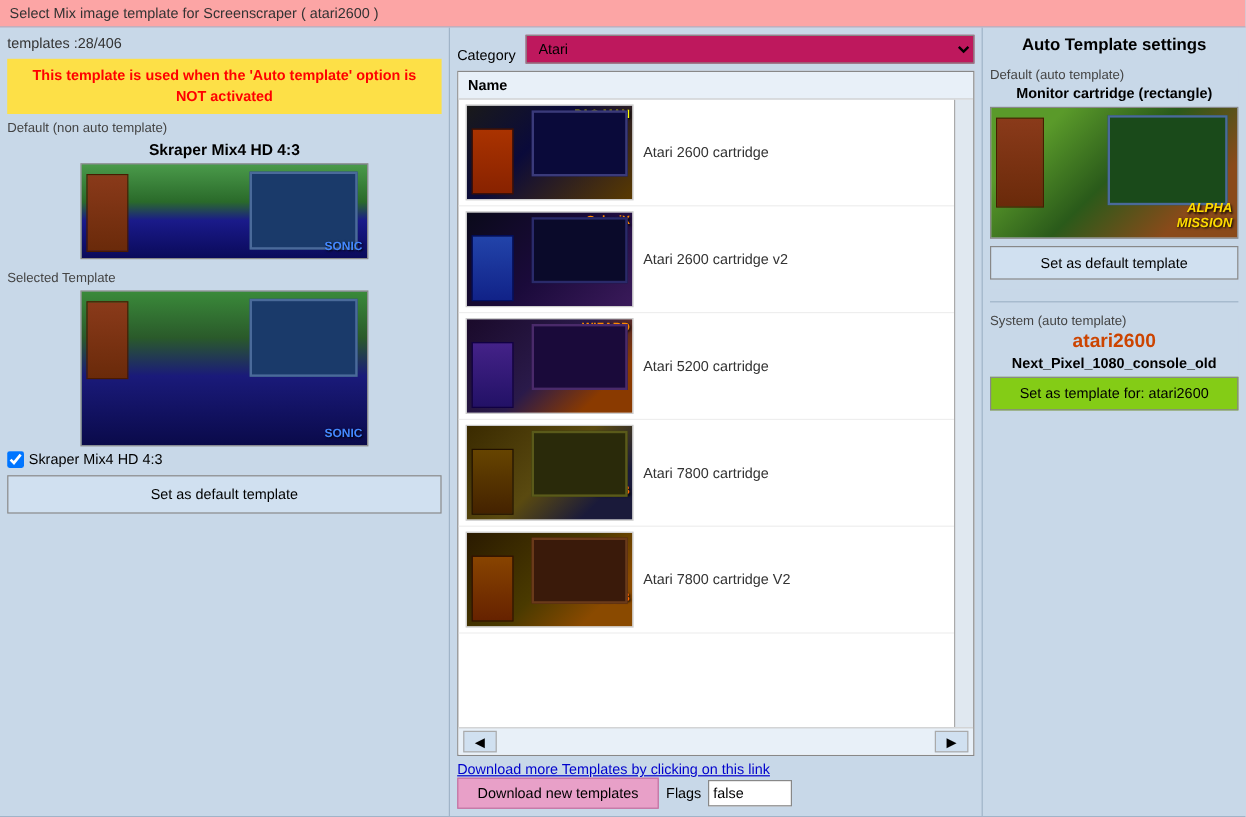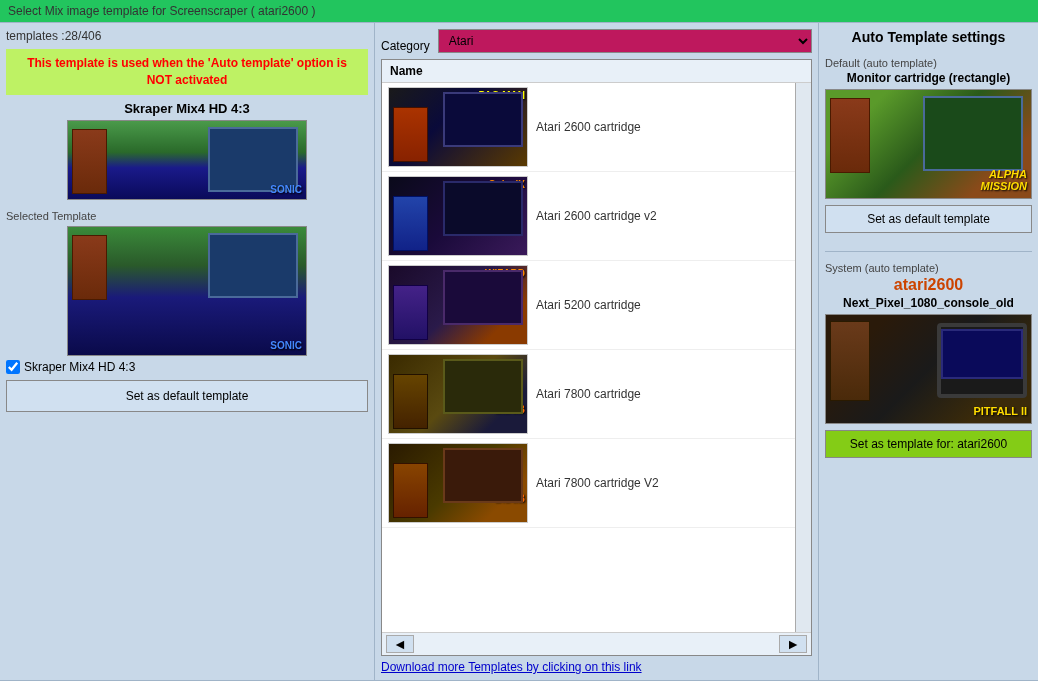--- a/index.html
+++ b/index.html
@@ -6,21 +6,21 @@
     body {
       font-family: Arial, sans-serif;
       font-size: 12px;
       background: #c8d8e8;
       width: 1038px;
       height: 681px;
       overflow: hidden;
       position: relative;
     }
     .title-bar {
-      background: #22c55e;
+      background: #fca5a5;
       padding: 4px 8px;
       font-size: 12px;
       color: #333;
       border-bottom: 1px solid #a0b4c8;
     }
     .main-container {
       display: flex;
       height: calc(681px - 24px);
     }
     
@@ -31,21 +31,21 @@
       flex-direction: column;
       padding: 6px;
       border-right: 1px solid #a0b4c8;
     }
     .templates-count {
       font-size: 12px;
       color: #333;
       margin-bottom: 6px;
     }
     .warning-box {
-      background: #bef264;
+      background: #fde047;
       text-align: center;
       padding: 6px;
       margin-bottom: 6px;
     }
     .warning-text {
       color: red;
       font-weight: bold;
       font-size: 12px;
       line-height: 1.4;
     }
@@ -418,20 +418,21 @@
   <div class="left-panel">
     <div class="templates-count">templates :28/406</div>
 
     <div class="warning-box">
       <div class="warning-text">
         <span>This template is used when the 'Auto template' option is</span><br>
         <span>NOT activated</span>
       </div>
     </div>
 
+    <div class="default-label">Default (non auto template)</div>
     <div class="template-name-label">Skraper Mix4 HD 4:3</div>
 
     <div class="template-preview">
       <div class="preview-inner-scene scene1">
         <div class="fake-cart-left"></div>
         <div class="fake-screen-right"></div>
         <div class="sonic-text">SONIC</div>
       </div>
     </div>
 
@@ -519,20 +520,25 @@
       <div class="list-nav">
         <button class="nav-arrow">◄</button>
         <button class="nav-arrow">►</button>
       </div>
     </div>
 
     <div style="margin-top:4px;">
       <a class="download-link">Download more Templates by clicking on this link</a>
     </div>
 
+    <div class="download-btn-row">
+      <button class="download-btn">Download new templates</button>
+      <span class="flags-label">Flags</span>
+      <input class="flags-input" type="text" value="false" style="">
+    </div>
   </div>
 
   <div class="right-panel">
     <div class="right-title">Auto Template settings</div>
 
     <div class="auto-section">
       <div class="auto-section-label">Default (auto template)</div>
       <div class="monitor-label">Monitor cartridge (rectangle)</div>
 
       <div class="right-preview">
@@ -544,26 +550,20 @@
       <button class="set-default-btn-right">Set as default template</button>
     </div>
 
     <div style="height:1px;background:#a0b4c8;margin:2px 0;"></div>
 
     <div class="auto-section">
       <div class="system-section-label">System (auto template)</div>
       <div class="system-name">atari2600</div>
       <div class="system-template-name">Next_Pixel_1080_console_old</div>
 
-      <div class="right-preview-lower">
-        <div style="position:absolute;left:4px;top:6px;width:40px;height:80px;background:linear-gradient(#6a3a1a,#4a2a0a);border:1px solid #2a1a00;"></div>
-        <div style="position:absolute;right:4px;top:8px;width:90px;height:75px;background:#1a1a1a;border:4px solid #3a3a3a;border-radius:4px;"></div>
-        <div style="position:absolute;right:8px;top:14px;width:82px;height:50px;background:#0a0a5a;border:2px solid #2a2a7a;"></div>
-        <div class="pitfall-text">PITFALL II</div>
-      </div>
 
       <button class="set-template-for-btn">Set as template for: atari2600</button>
     </div>
   </div>
 
 </div>
 
 <div class="bottom-buttons">
   
   

